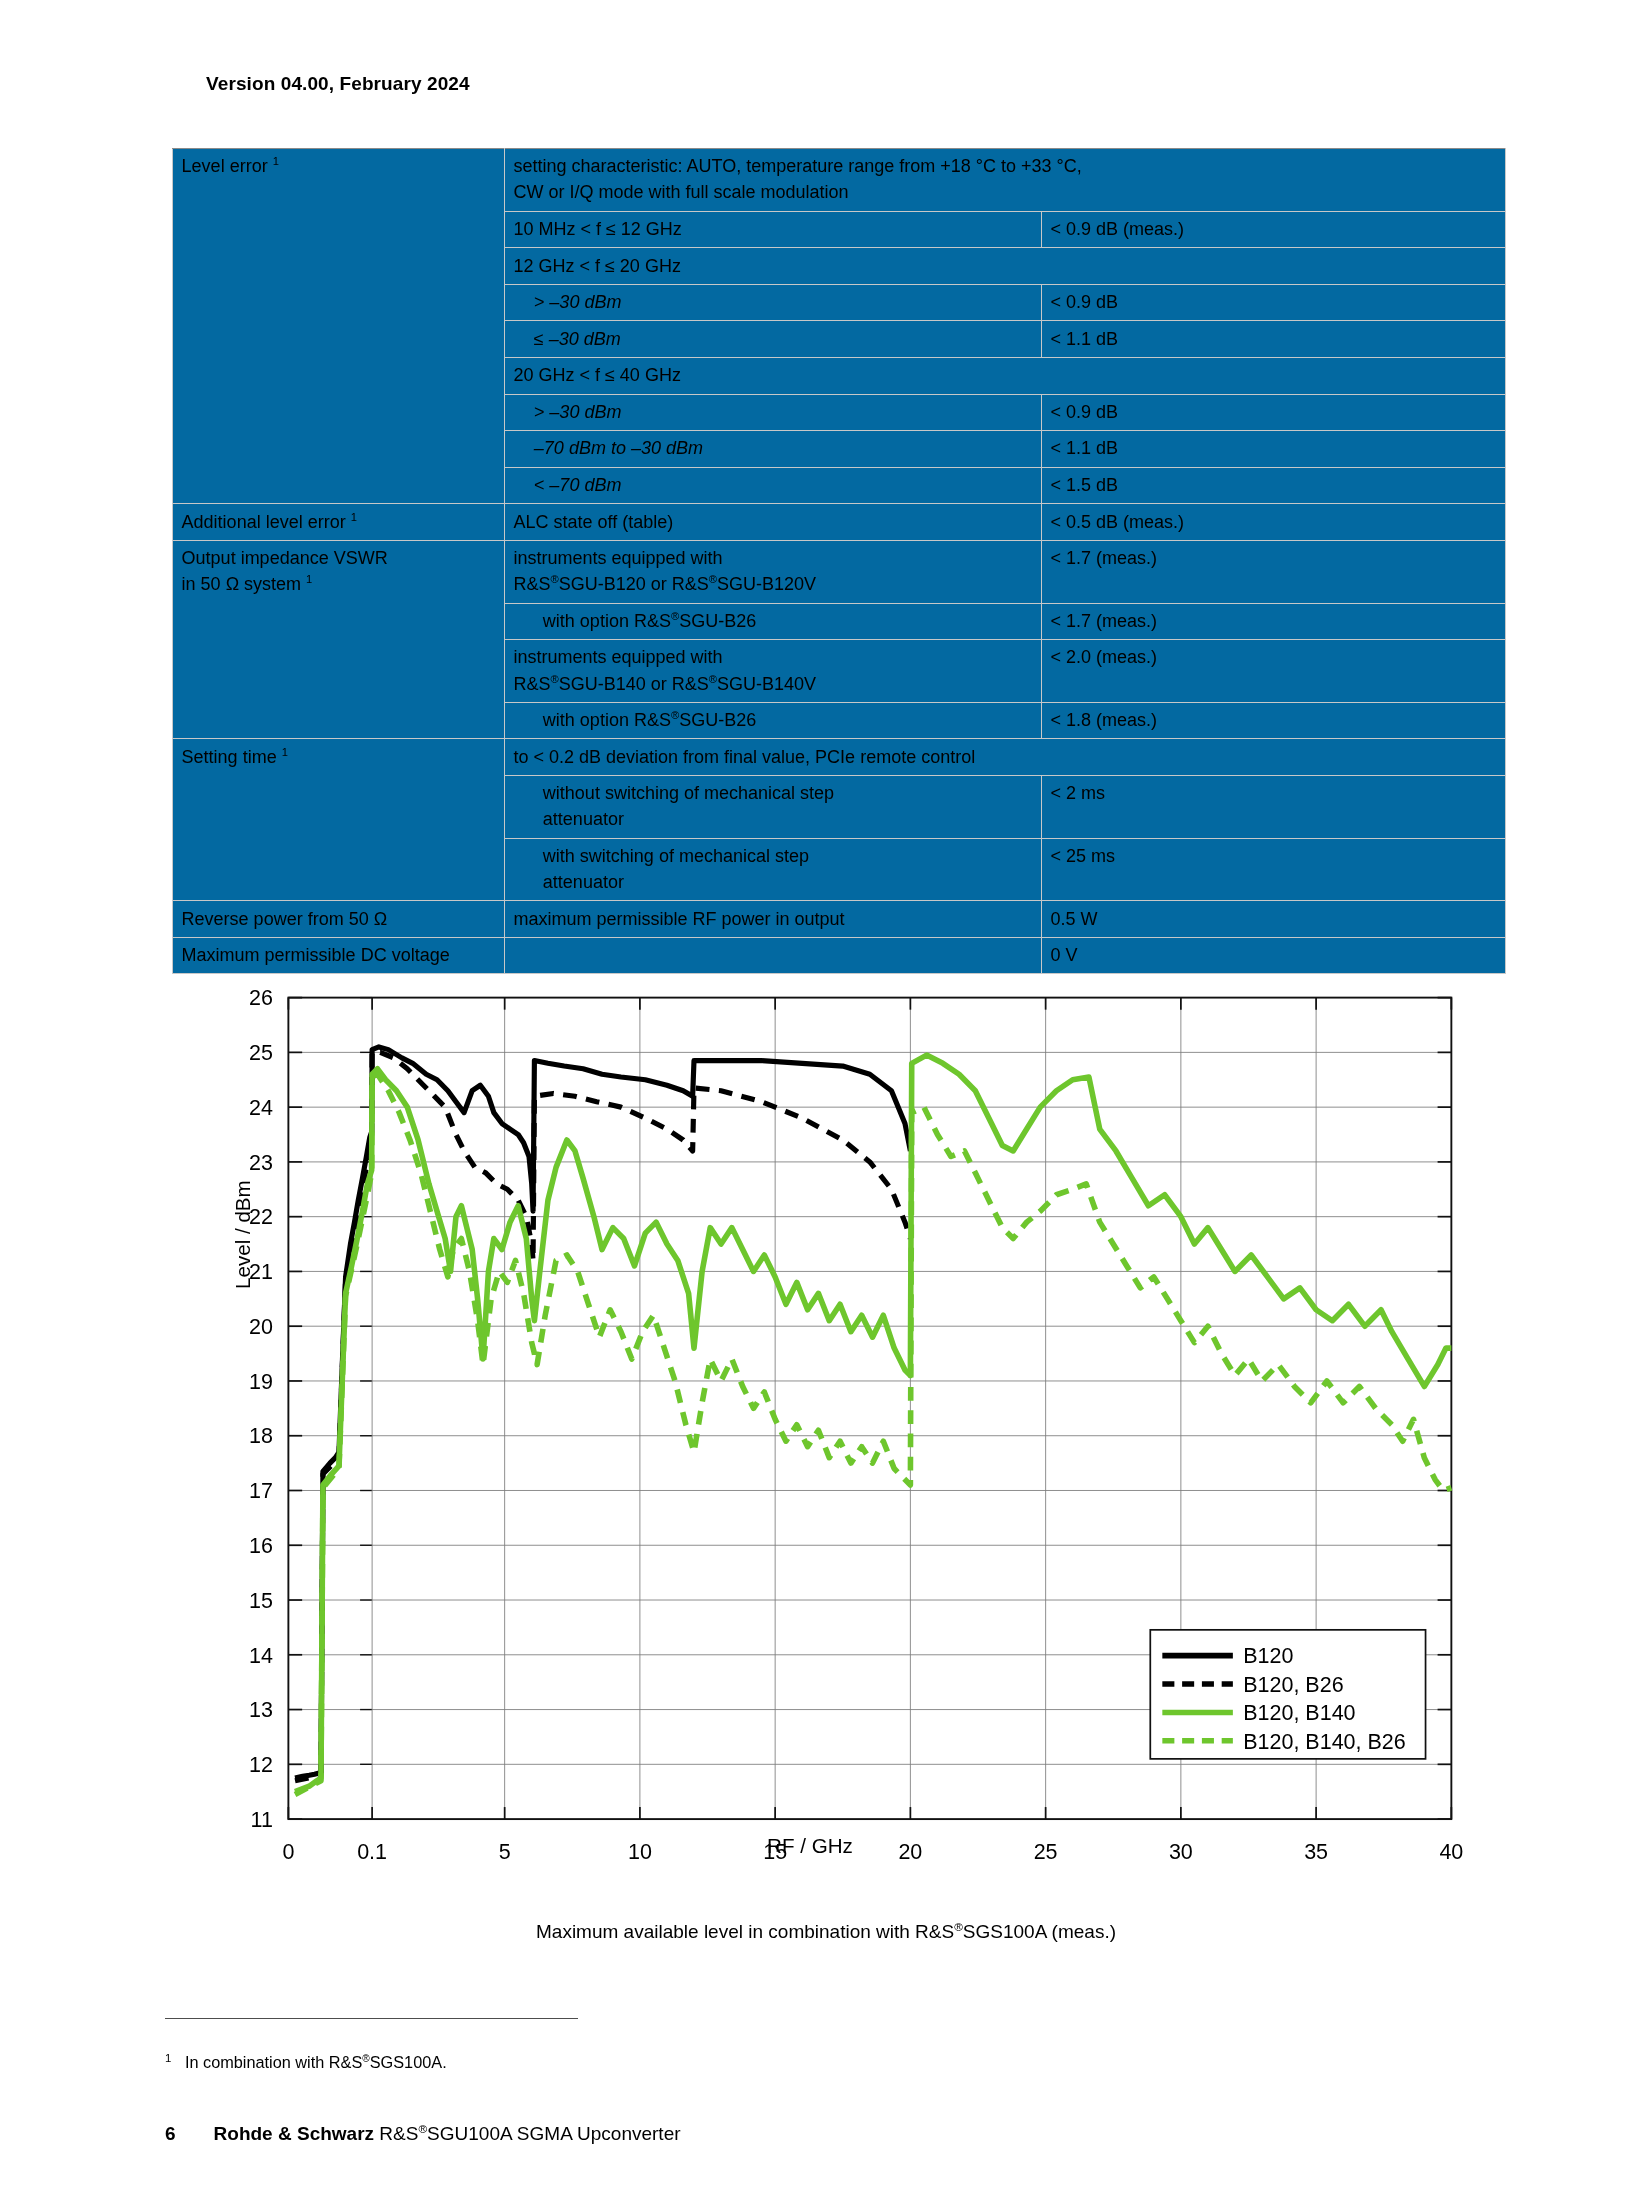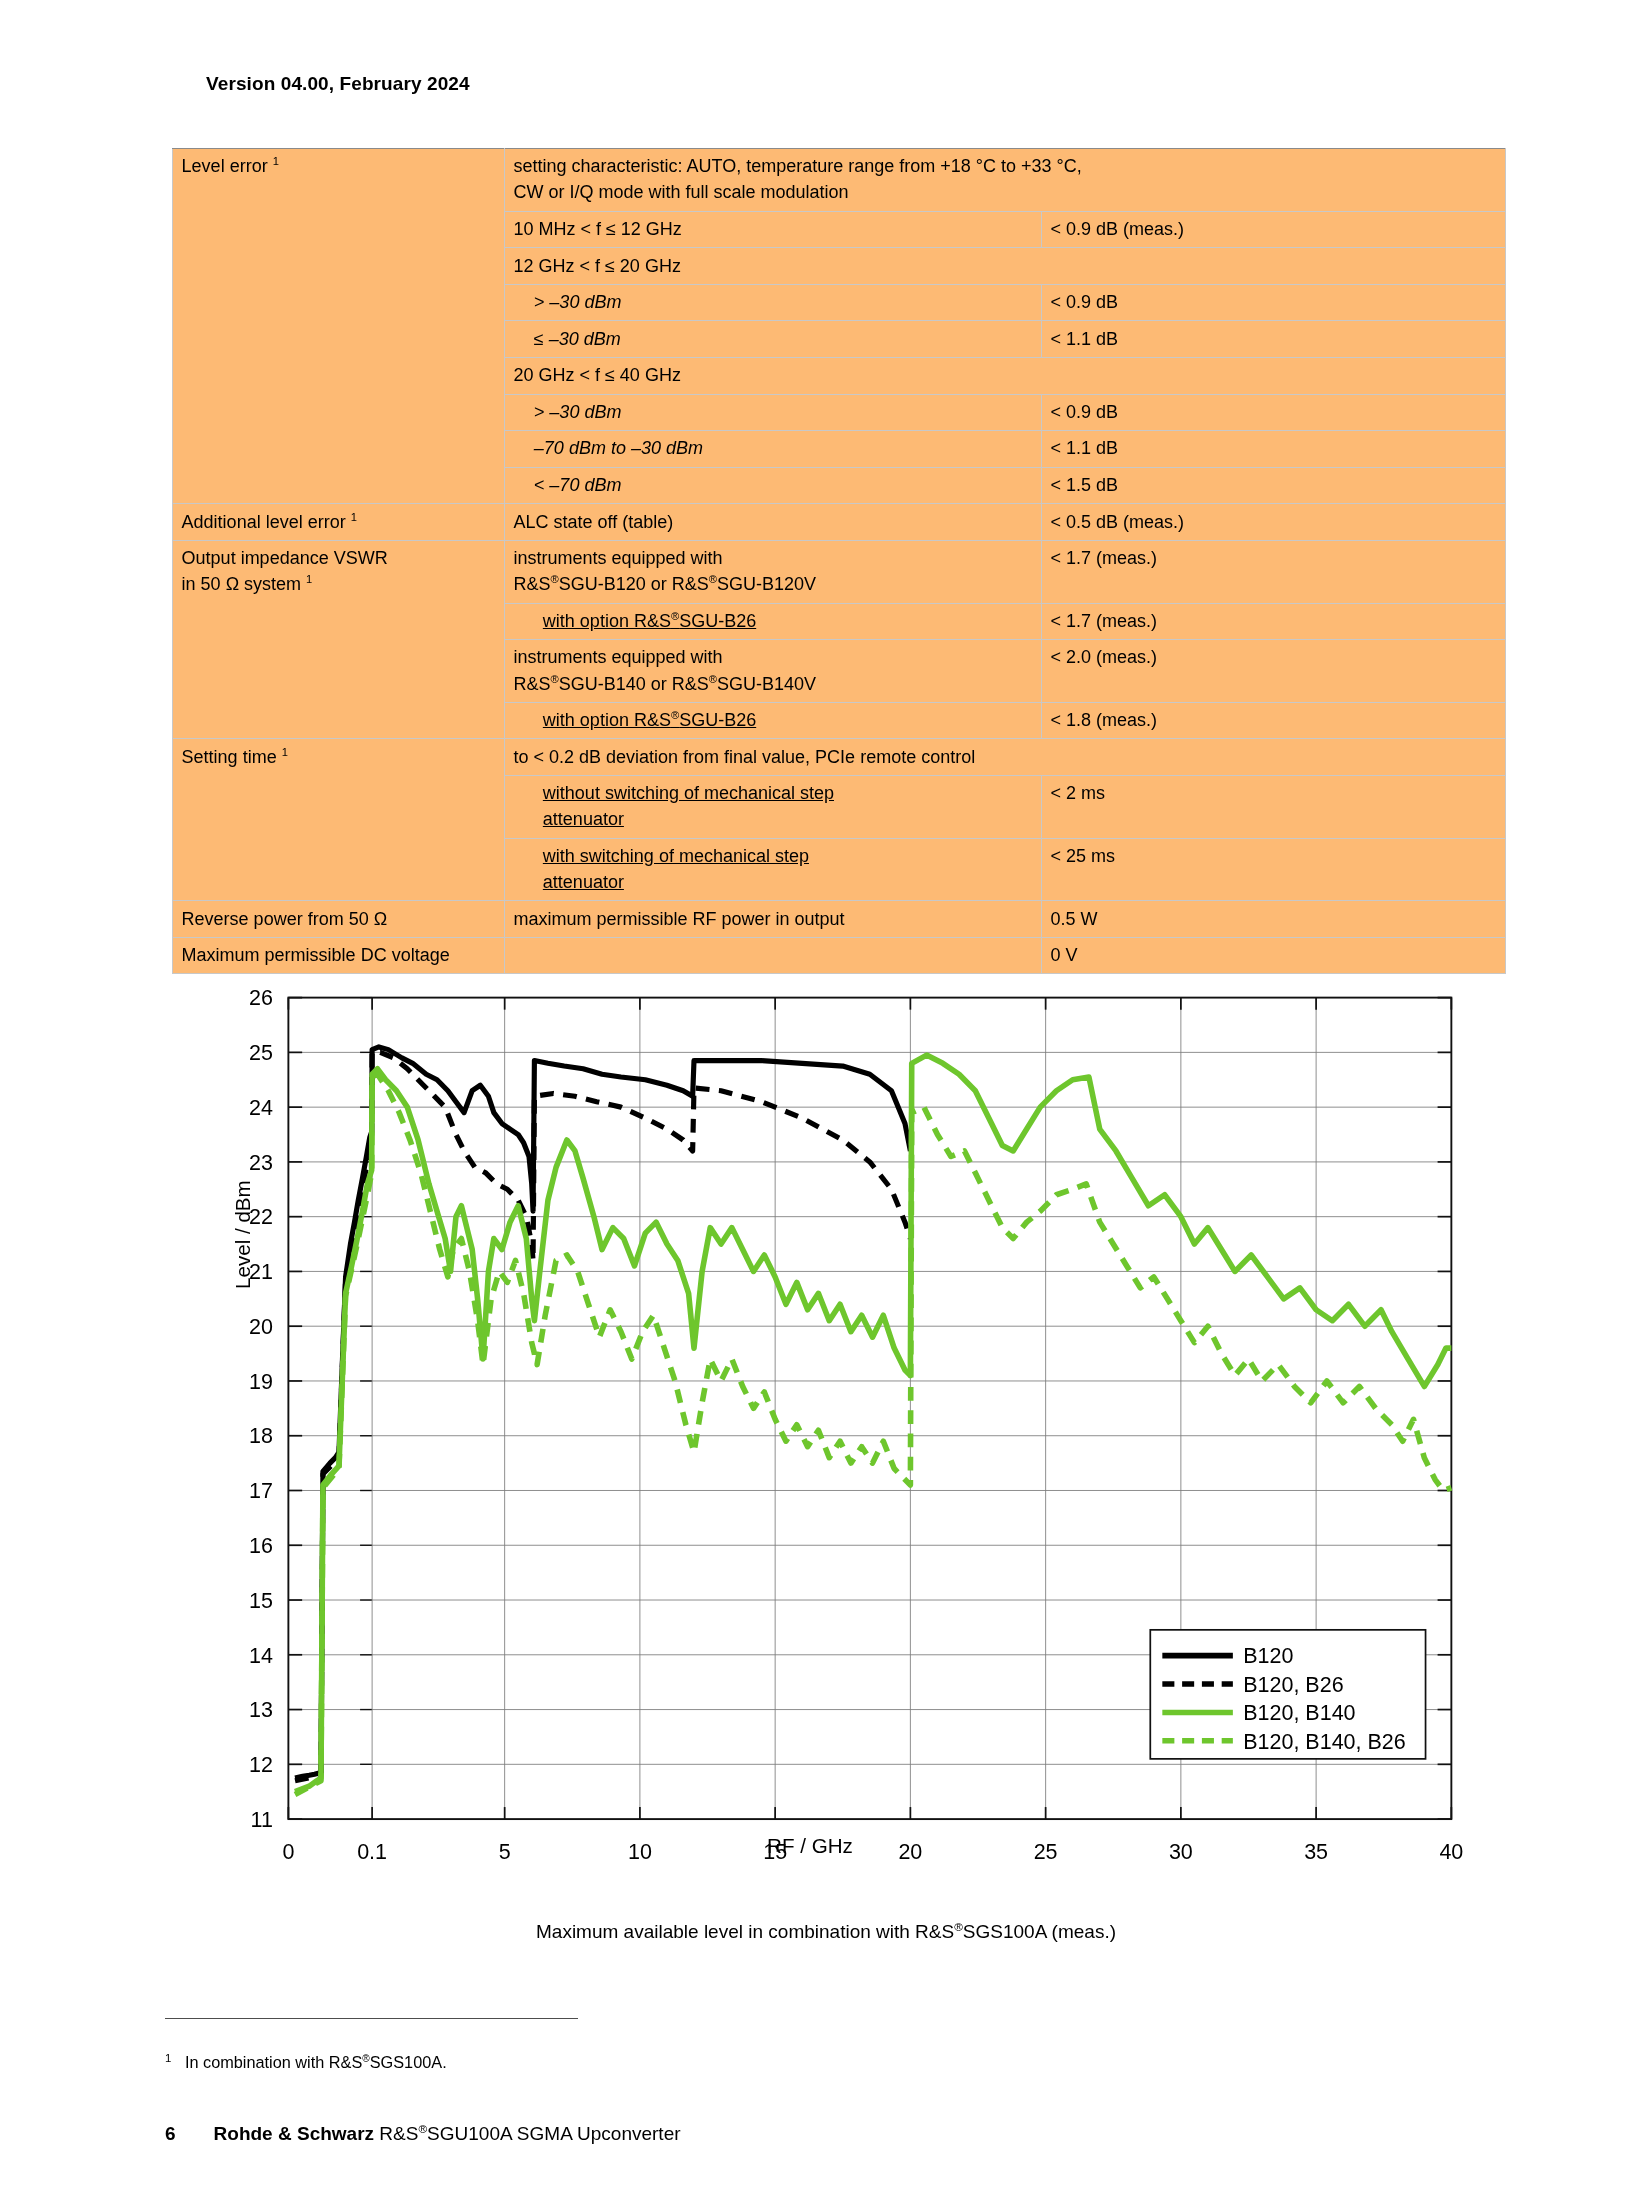--- a/index.html
+++ b/index.html
@@ -24,28 +24,28 @@
     position:absolute;left:172px;top:148px;
     width:1334px;
     border-collapse:collapse;
     font-size:18px;
     line-height:1.45;
   }
   .spec-table td{
     border:0.9px solid #c8c8c8;
     padding:4.3px 8.6px 5.2px 8.6px;
     vertical-align:top;
-    background:#fdba74;
+    background:#0369a1;
   }
   .spec-table tr.hard-top > td{border-top:0.9px solid #8a8a8a;}
   .spec-table .c1{width:293px;}
   .spec-table .c2{width:456px;}
   .spec-table .c3{width:417px;}
   .ind1{padding-left:29px !important;font-style:italic;}
-  .ind2{padding-left:38px !important;text-decoration:underline;}
+  .ind2{padding-left:38px !important;}
   sup{font-size:.62em;vertical-align:super;line-height:0;}
   .reg{font-size:.62em;vertical-align:super;line-height:0;}
   .nowrap{white-space:nowrap;}
 
   
   .chart-wrap{
     position:absolute;left:0;top:946px;width:1652px;height:929px;
   }
   .ylabel{
     position:absolute;left:231px;top:1289px;

